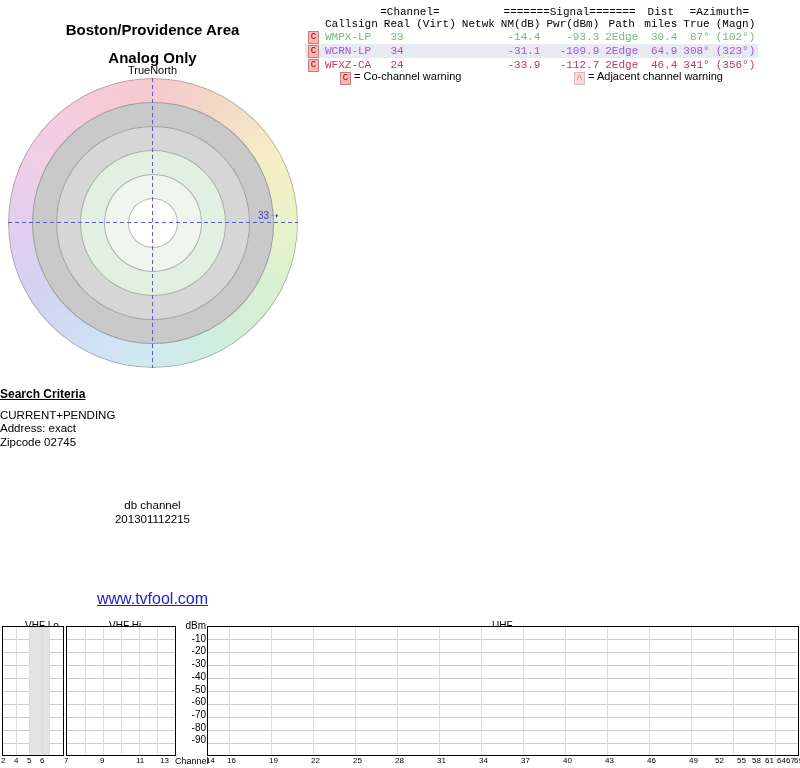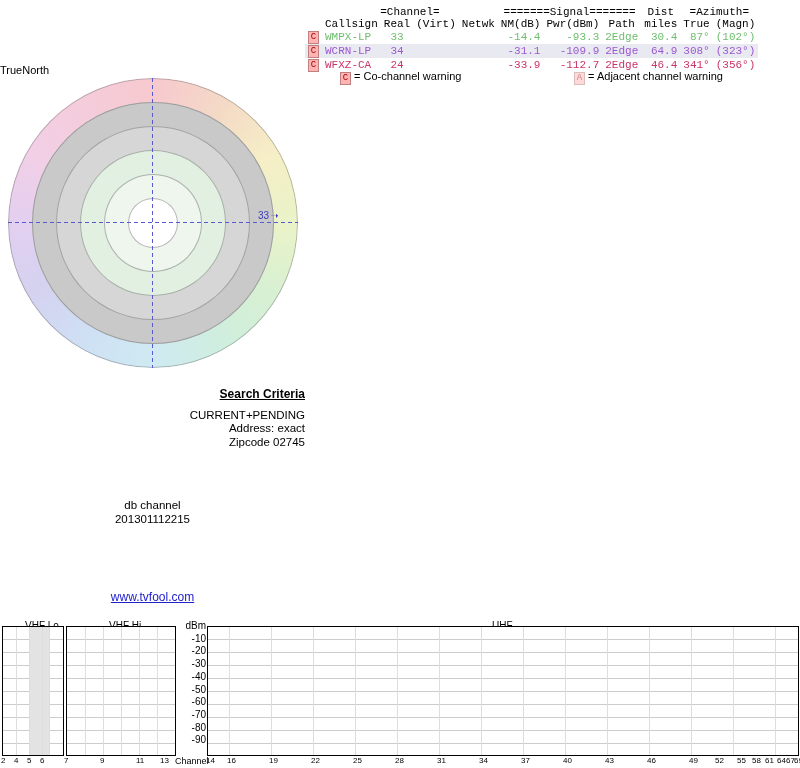--- a/index.html
+++ b/index.html
@@ -7,21 +7,21 @@
     width:800px;height:768px;position:relative;background:#ffffff;
     font-family:"Liberation Sans", sans-serif;color:#000;overflow:hidden;
   }
 
   
   #left-panel{position:absolute;left:0;top:0;width:305px;height:615px;}
   #map-title{position:absolute;left:0;top:16px;width:305px;text-align:center;
     font-size:15px;font-weight:bold;line-height:28px;}
   #map-title div{white-space:nowrap;}
 
-  #truenorth-label{position:absolute;left:0;top:64px;width:305px;
+  #truenorth-label{position:absolute;left:0;top:64px;width:305px;text-align:center;
     font-size:11px;}
   #n-label{position:absolute;left:0;top:86px;width:305px;text-align:center;
     font-size:10px;}
 
   
   #polar-wrap{position:absolute;left:8px;top:78px;width:290px;height:290px;}
   .ring{position:absolute;border-radius:50%;}
   #ring0{left:0;top:0;width:290px;height:290px;}
   #ring1{left:24px;top:24px;width:242px;height:242px;background:#c9c9c9;}
   #ring2{left:48px;top:48px;width:194px;height:194px;background:#d6d6d6;}
@@ -42,28 +42,28 @@
   .axis{position:absolute;background:#6b6bd6;}
   #axis-h{left:0;top:144px;width:290px;height:1px;
       background:repeating-linear-gradient(to right,#5a5ad0 0 4px,transparent 4px 7px);}
   #axis-v{left:144px;top:0;width:1px;height:290px;
       background:repeating-linear-gradient(to bottom,#5a5ad0 0 4px,transparent 4px 7px);}
 
   #ch-marker{position:absolute;left:258px;top:210px;font-size:10px;color:#3b3bbd;}
   #ch-marker .arrow{display:inline-block;margin-left:1px;color:#3b3bbd;}
 
   
-  #search-block{position:absolute;left:0;top:388px;width:305px;text-align:right;
+  #search-block{position:absolute;left:0;top:388px;width:305px;text-align:left;
     font-size:11.5px;line-height:13.5px;}
   #search-title{font-weight:bold;text-decoration:underline;font-size:12px;}
   #search-block .gap{height:7px;}
   #datecode{position:absolute;left:0;top:498px;width:305px;text-align:center;
     font-size:11.5px;line-height:14px;}
   #site-link{position:absolute;left:0;top:590px;width:305px;text-align:center;
-    font-size:12px;color:#2222cc;text-decoration:underline;cursor:pointer;}
+    font-size:16px;color:#2222cc;text-decoration:underline;cursor:pointer;}
 
   
   #table-panel{position:absolute;left:305px;top:6px;width:495px;}
   #table-panel table{border-collapse:collapse;font-family:"Liberation Mono",monospace;
     font-size:11px;}
   #table-panel td,#table-panel th{padding:0 3px;white-space:nowrap;}
   .grp-row td{font-size:11px;color:#000;text-align:center;padding-bottom:0;}
   .hdr-row td{font-size:11px;color:#000;text-align:center;}
   .data-row td{height:12px;line-height:12px;}
   .row-alt{background:#e9e9f2;}
@@ -95,20 +95,24 @@
     font-size:10px;line-height:12.7px;}
   #xlabels{position:absolute;left:0;top:136px;width:800px;height:12px;font-size:8px;}
   #xlabels span{position:absolute;top:0;}
   #channel-word{position:absolute;top:136px;left:175px;font-size:9px;}
 </style>
 </head>
 <body>
 
 <div id="left-panel">
 
+  <div id="map-title">
+    <div>Boston/Providence Area</div>
+    <div>Analog Only</div>
+  </div>
 
   <div id="truenorth-label">TrueNorth</div>
   <div id="n-label">N</div>
 
   <div id="polar-wrap">
     <div class="ring" id="ring0"></div>
     <div class="ring" id="ring1"></div>
     <div class="ring" id="ring2"></div>
     <div class="ring" id="ring3"></div>
     <div class="ring" id="ring4"></div>

